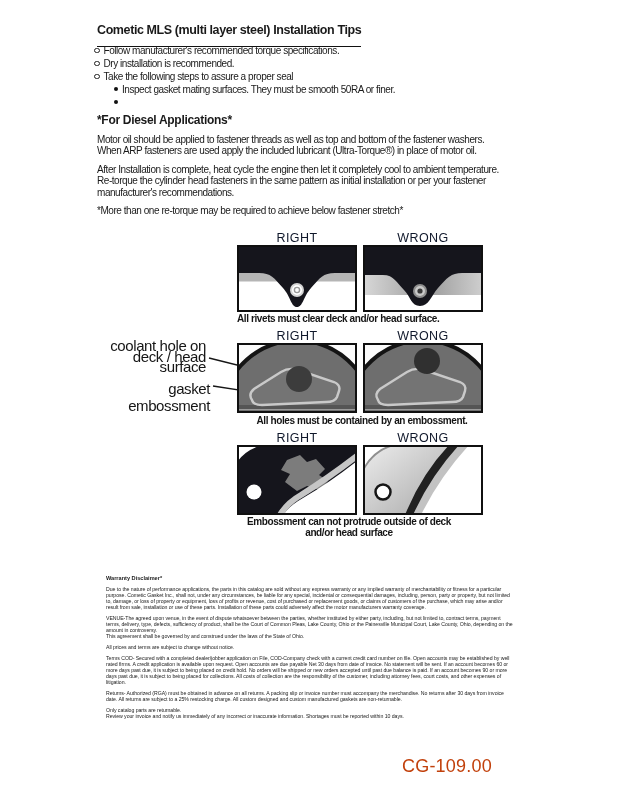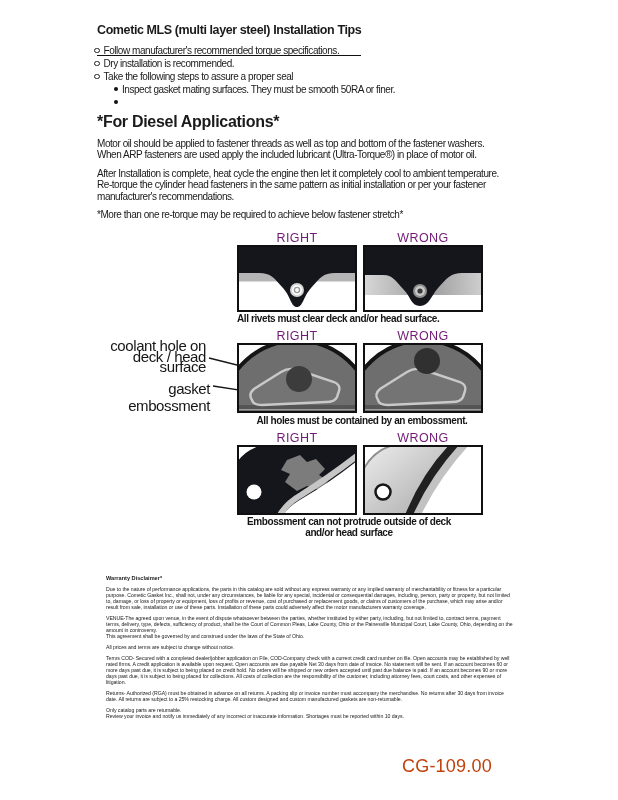--- a/index.html
+++ b/index.html
@@ -5,35 +5,35 @@
   html,body{margin:0;padding:0;background:#e8e8e8;}
   .page{
     position:relative;width:618px;height:800px;margin:0 auto;
     background:#ffffff;overflow:hidden;
     font-family:"Liberation Sans", sans-serif;color:#1a1a1a;
   }
   
   .title{
     position:absolute;left:97px;top:23px;
     font-size:12.5px;font-weight:bold;letter-spacing:-0.4px;
-    border-bottom:1.6px solid #111;padding-bottom:18px;white-space:nowrap;
+    border-bottom:1.6px solid #111;padding-bottom:9px;white-space:nowrap;
   }
   .bullets{position:absolute;left:94px;top:44px;width:430px;font-size:10px;letter-spacing:-0.45px;}
   .bl{position:relative;line-height:13px;white-space:nowrap;}
   .bl.l2{margin-left:20px;}
   .marker{display:inline-block;vertical-align:middle;margin:-2px 4px 0 0;}
   .marker.o{width:3.5px;height:3.5px;border:1px solid #222;border-radius:50%;}
   .marker.f{width:4px;height:4px;background:#111;border-radius:50%;}
   .body-block{position:absolute;left:97px;top:113px;width:424px;}
-  .h2{font-size:16px;font-weight:bold;letter-spacing:-0.3px;margin:0 0 7px 0;}
+  .h2{font-size:12px;font-weight:bold;letter-spacing:-0.3px;margin:0 0 7px 0;}
   .para{font-size:10px;line-height:11.4px;letter-spacing:-0.45px;margin:0 14px 7px 0;}
   
   .dg-label{
     position:absolute;width:120px;text-align:center;
-    font-size:12.5px;letter-spacing:0.4px;color:#701a75;
+    font-size:12.5px;letter-spacing:0.4px;color:#0f172a;
   }
   .dbox{position:absolute;width:120px;}
   .dbox svg{display:block;width:120px;}
   .caption{
     position:absolute;font-size:10px;font-weight:bold;letter-spacing:-0.4px;
     line-height:11px;color:#151515;white-space:nowrap;
   }
   .caption.center{text-align:center;white-space:nowrap;}
   .side-labels{
     position:absolute;left:100px;top:341px;width:106px;text-align:right;

